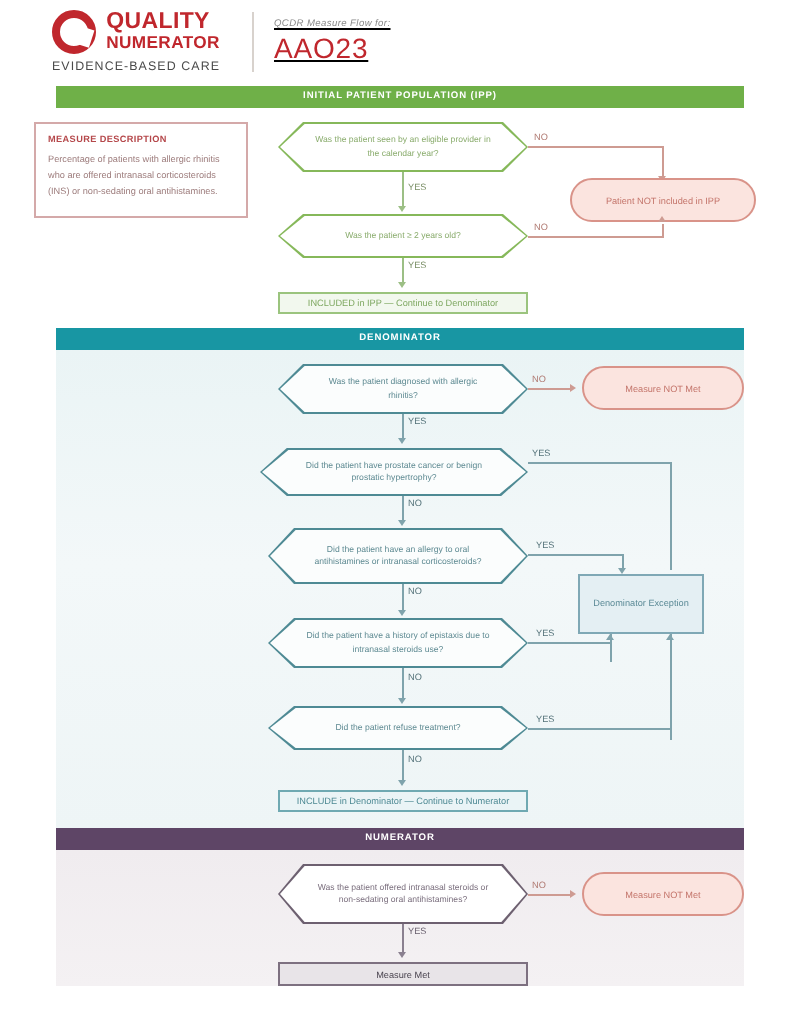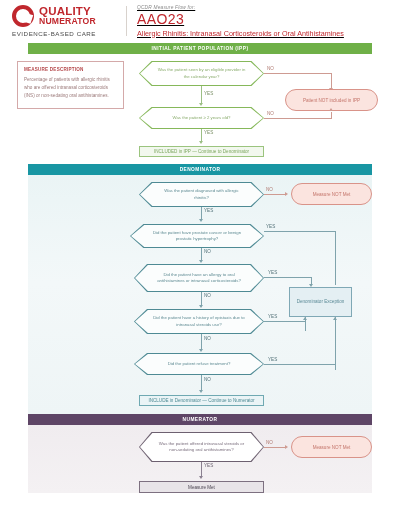--- a/index.html
+++ b/index.html
@@ -6,21 +6,21 @@
   html, body {
     width: 400px; height: 518px;
     background: #ffffff;
     font-family: "Liberation Sans", sans-serif;
     overflow: hidden;
   }
   #page { position: relative; width: 400px; height: 518px; background:#fff; }
 
   
   .header { position:absolute; left:0; top:0; width:400px; height:42px; display:flex; align-items:center; }
-  .logo-wrap { width:124px; padding-left:12px; display:flex; flex-direction:column; }
+  .logo-wrap { width:124px; padding-left:12px; display:flex; flex-direction:column; align-items:center; }
   .logo-top { display:flex; align-items:center; gap:5px; }
   .ring { width:22px; height:22px; border-radius:50%; border:4px solid #C0272D; position:relative; }
   .ring::after{ content:""; position:absolute; width:7px; height:9px; background:#fff; right:-2px; top:5px; transform:rotate(18deg);}
   .logo-words { display:flex; flex-direction:column; line-height:1.0; }
   .logo-q { font-size:11.5px; font-weight:bold; color:#C0272D; letter-spacing:.2px; }
   .logo-m { font-size:8.6px; font-weight:bold; color:#C0272D; letter-spacing:.2px; }
   .logo-sub { font-size:6.2px; color:#4a4a4a; letter-spacing:.55px; margin-top:3px; }
   .hdr-div { width:1px; height:30px; background:#d8d2cd; margin:0 10px 0 2px; }
   .hdr-txt { display:flex; flex-direction:column;text-decoration:underline; }
   .hdr-pre { font-size:4.8px; color:#8a8a8a; font-style:italic; letter-spacing:.2px; }
@@ -115,21 +115,20 @@
           <div class="logo-q">QUALITY</div>
           <div class="logo-m">NUMERATOR</div>
         </div>
       </div>
       <div class="logo-sub">EVIDENCE-BASED CARE</div>
     </div>
     <div class="hdr-div"></div>
     <div class="hdr-txt">
       <div class="hdr-pre">QCDR Measure Flow for:</div>
       <div class="hdr-code">AAO23</div>
-      <div class="hdr-title">Allergic Rhinitis: Intranasal Corticosteroids or Oral Antihistamines</div>
     </div>
   </div>
 
   <div class="bar bar-ipp">INITIAL PATIENT POPULATION (IPP)</div>
   <div class="panel panel-ipp"></div>
 
   <div class="mdesc">
     <div class="mdesc-h">MEASURE DESCRIPTION</div>
     <div class="mdesc-b">Percentage of patients with allergic rhinitis who are offered intranasal corticosteroids (INS) or non-sedating oral antihistamines.</div>
   </div>

